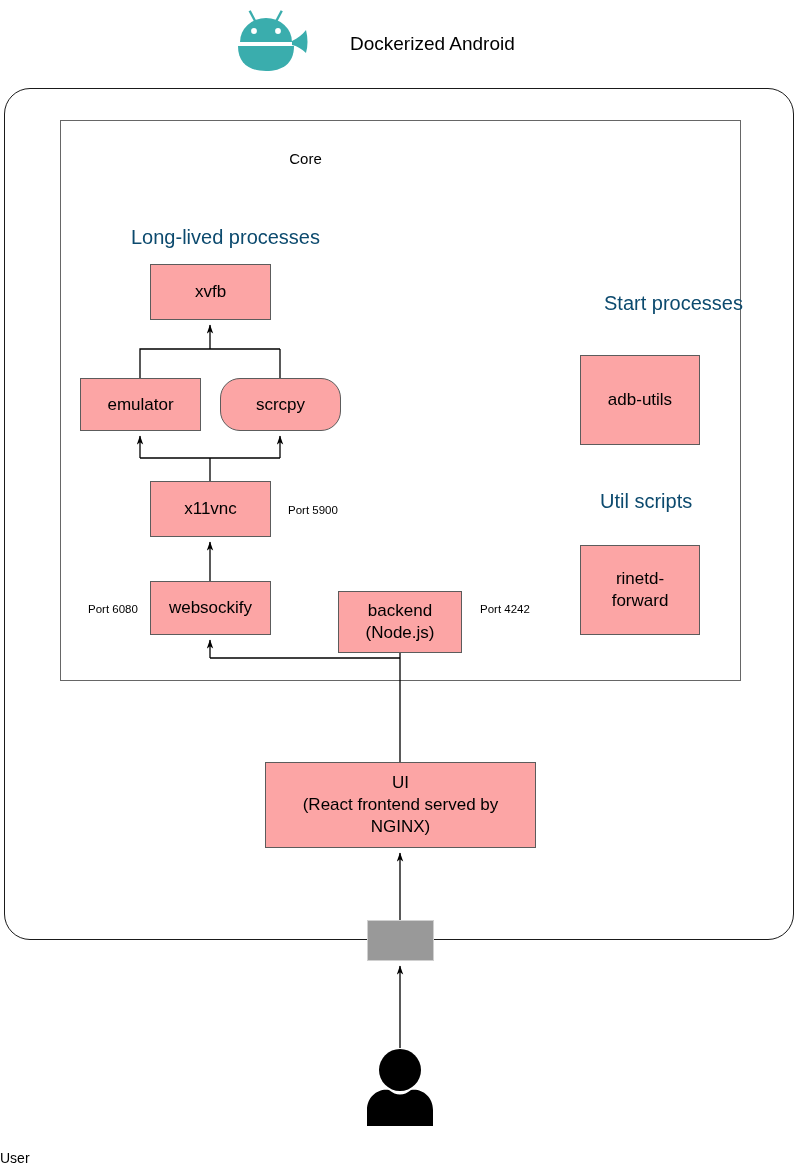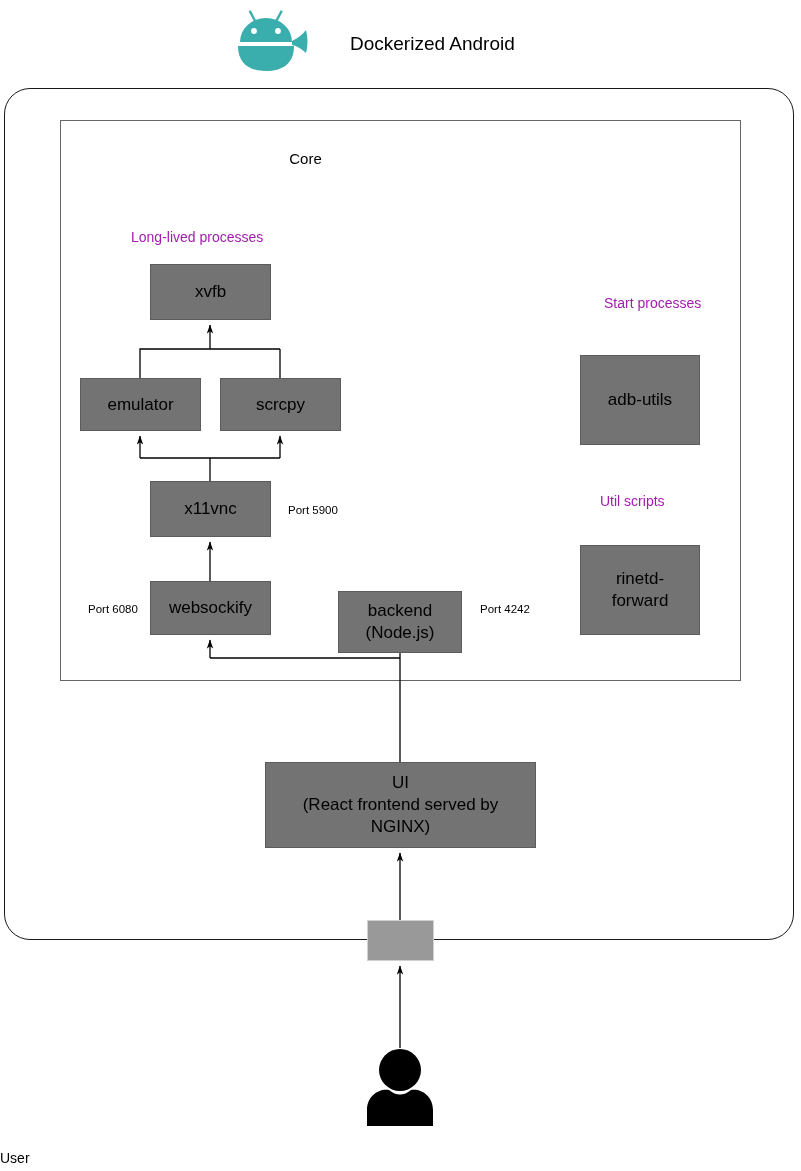--- a/index.html
+++ b/index.html
@@ -57,48 +57,48 @@
     left: 0px; top: 150px;
     width: 801px;
     text-align: center;
     font-size: 15px;
     color: #000;
   }
   .core-label span { margin-left: -190px; }
 
   
   .section-label {
-    font-size: 14px;
+    font-size: 20px;
     line-height: 18px;
-    color: #a21caf;
+    color: #0c4a6e;
     white-space: nowrap;
   }
   .lbl-longlived { left: 131px; top: 228px; }
   .lbl-start     { left: 576px; top: 294px; margin-left: 28px; }
   .lbl-util      { left: 600px; top: 492px; }
 
   
   .node {
     border: 1.3px solid #5c5c5c;
     box-sizing: border-box;
-    background: #737373;
+    background: #fca5a5;
     display: flex;
     align-items: center;
     justify-content: center;
     text-align: center;
     font-size: 17px;
     line-height: 22px;
     color: #000000;
     z-index: 3;
   }
   .node .txt { white-space: pre-line; }
 
   .n-xvfb        { left: 150px; top: 264px; width: 121px; height: 56px; }
   .n-emulator    { left: 80px;  top: 378px; width: 121px; height: 53px; }
-  .n-scrcpy      { left: 220px; top: 378px; width: 121px; height: 53px; }
+  .n-scrcpy      { left: 220px; top: 378px; width: 121px; height: 53px; border-radius: 20px; }
   .n-x11vnc      { left: 150px; top: 481px; width: 121px; height: 56px; }
   .n-websockify  { left: 150px; top: 581px; width: 121px; height: 54px; }
   .n-backend     { left: 338px; top: 581px; width: 124px; height: 62px; margin-top: 10px; }
   .n-adbutils    { left: 580px; top: 355px; width: 120px; height: 90px; }
   .n-rinetd      { left: 580px; top: 545px; width: 120px; height: 90px; }
   .n-ui          { left: 265px; top: 762px; width: 271px; height: 86px; font-size: 17px; }
 
   
   .port-label {
     font-size: 11.5px;

